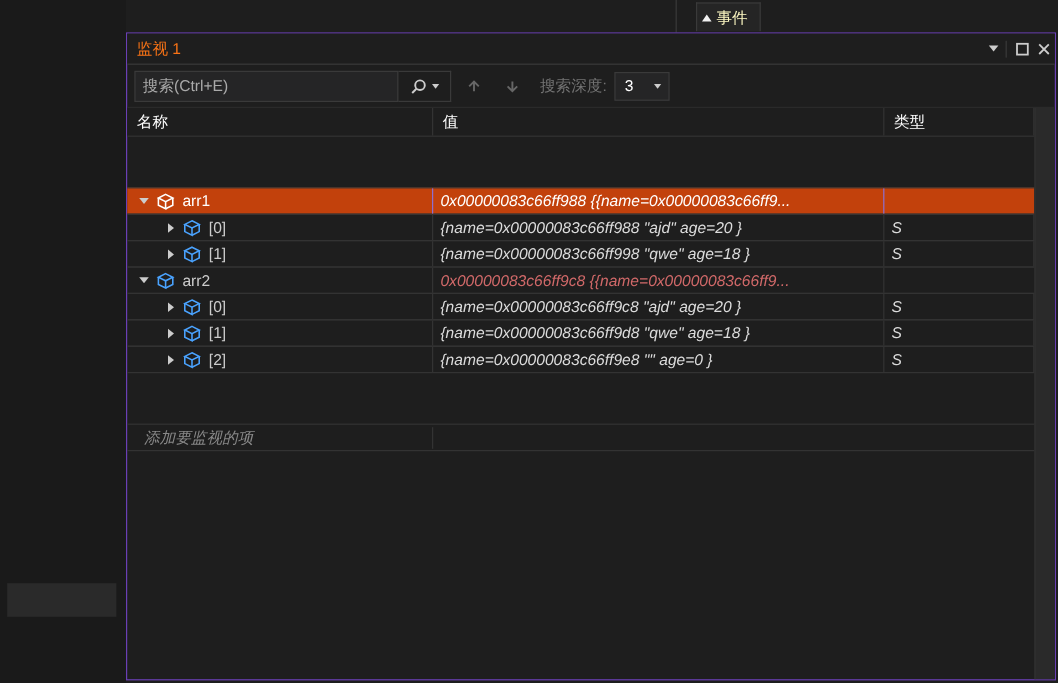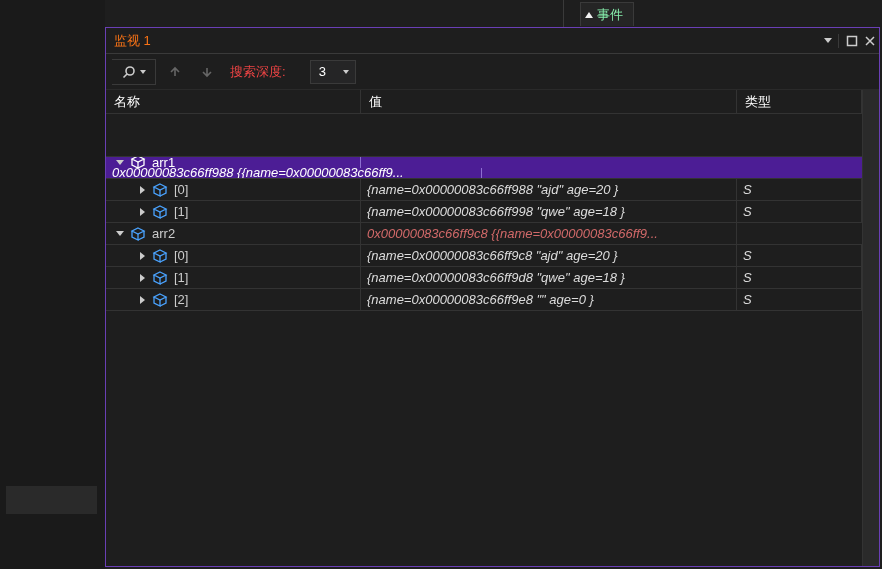--- a/index.html
+++ b/index.html
@@ -5,62 +5,62 @@
   * { box-sizing: border-box; margin: 0; padding: 0; }
   html, body { width: 882px; height: 569px; background: #1e1e1e; font-family: "Segoe UI", Tahoma, sans-serif; font-size: 13px; color: #cccccc; overflow: hidden; }
   .stage { position: relative; width: 882px; height: 569px; }
 
   
   .left-strip { position: absolute; left: 0; top: 0; width: 105px; height: 569px; background: #1a1a1a; }
   .left-strip::after { content: ""; position: absolute; left: 6px; right: 8px; top: 486px; height: 28px; background: #2a2a2a; }
 
   
   .top-tabs { position: absolute; left: 105px; top: 0; right: 0; height: 30px; background: #1e1e1e; }
-  .event-tab { position: absolute; left: 475px; top: 2px; height: 24px; padding: 0 10px 0 4px; background: #252525; color: #86efac; display: flex; align-items: center; border-top: 1px solid #3a3a3a; border-left: 1px solid #3a3a3a; border-right: 1px solid #3a3a3a; }
+  .event-tab { position: absolute; left: 475px; top: 2px; height: 24px; padding: 0 10px 0 4px; background: #252525; color: #fef9c3; display: flex; align-items: center; border-top: 1px solid #3a3a3a; border-left: 1px solid #3a3a3a; border-right: 1px solid #3a3a3a; }
   .event-tab .tri { width: 0; height: 0; border-left: 4px solid transparent; border-right: 4px solid transparent; border-bottom: 6px solid #f1f1f1; margin-right: 4px; }
   .vline1 { position: absolute; left: 458px; top: 0; width: 1px; height: 30px; background: #3a3a3a; }
 
   
   .panel { position: absolute; left: 105px; top: 27px; right: 2px; bottom: 2px; border: 1px solid #6a3fb5; background: #1e1e1e; display: flex; flex-direction: column; }
 
   .panel-titlebar { height: 26px; background: #1e1e1e; display: flex; align-items: center; border-bottom: 1px solid #3a3a3a; }
   .panel-titlebar .title { padding-left: 8px; color: #f97316; }
   .panel-titlebar .spacer { flex: 1; }
   .panel-titlebar .dline { width: 1px; height: 14px; background: #3a3a3a; margin-right: 4px; }
   .panel-titlebar .btn { width: 18px; height: 18px; display: flex; align-items: center; justify-content: center; color: #cccccc; cursor: pointer; }
   .drop-tri { width: 0; height: 0; border-left: 4px solid transparent; border-right: 4px solid transparent; border-top: 5px solid #cccccc; margin-right: 6px; }
 
   .toolbar { height: 36px; display: flex; align-items: center; padding-left: 6px; border-bottom: 1px solid #2a2a2a; }
   .search-box { flex: 0 0 220px; height: 26px; background: #252526; border: 1px solid #3a3a3a; display: flex; align-items: center; padding: 0 6px; color: #aaaaaa; }
   .search-options { width: 44px; height: 26px; border: 1px solid #3a3a3a; border-left: none; display: flex; align-items: center; justify-content: center; color: #cccccc; }
   .search-options svg { transform: scaleX(-1); }
   .small-tri { width: 0; height: 0; border-left: 3px solid transparent; border-right: 3px solid transparent; border-top: 4px solid #cccccc; margin-left: 4px; }
   .tbtn { width: 26px; height: 26px; margin-left: 6px; display: flex; align-items: center; justify-content: center; color: #666666; }
-  .depth-lbl { margin-left: 10px; margin-right: 24px; color: #ef4444; }
+  .depth-lbl { margin-left: 10px; margin-right: 6px; color: #737373; }
   .depth-select { width: 46px; height: 24px; background: #252526; border: 1px solid #3a3a3a; color: #ffffff; display: flex; align-items: center; padding-left: 8px; position: relative; }
   .depth-select .small-tri { position: absolute; right: 6px; }
 
   .grid-wrap { position: relative; flex: 1; display: flex; }
   .grid { flex: 1; display: flex; flex-direction: column; gap: 43px; }
   .scrollbar { width: 17px; background: #2a2a2a; border-left: 1px solid #333333; }
 
   .headers { height: 24px; display: flex; background: #1e1e1e; border-bottom: 1px solid #333333; }
   .hcell { display: flex; align-items: center; padding-left: 8px; border-right: 1px solid #333333; color: #ffffff; }
 
   .col-name { width: 255px; }
   .col-val  { width: 376px; }
   .col-type { flex: 1; }
 
   .row { height: 23px; display: flex; border-top: 1px solid #333333; border-bottom: 1px solid #333333; margin-top: -1px; }
   .cell { display: flex; align-items: center; border-right: 1px solid #333333; overflow: hidden; white-space: nowrap; }
   .cell.col-name { padding-left: 0; }
   .cell.col-val, .cell.col-type { padding-left: 6px; color: #dcdcdc; font-style: italic; }
   .red .col-val { color: #d16969; }
 
-  .row.selected { background: #4c1d95; color: #ffffff; flex-direction: column; }
+  .row.selected { background: #c2410c; color: #ffffff; }
   .row.selected .cell { border-right-color: #8d6fd0; }
   .row.selected .cell.col-val, .row.selected .cell.col-type { color: #ffffff; }
 
   .expander { width: 12px; display: flex; align-items: center; justify-content: center; color: #cccccc; }
   .expander.open::before { content: ""; width: 0; height: 0; border-left: 4px solid transparent; border-right: 4px solid transparent; border-top: 5px solid currentColor; }
   .expander.closed::before { content: ""; width: 0; height: 0; border-top: 4px solid transparent; border-bottom: 4px solid transparent; border-left: 5px solid currentColor; }
 
   .indent { display: inline-block; }
   .cube { width: 16px; height: 16px; display: flex; align-items: center; justify-content: center; margin: 0 4px; }
   .nm { padding-left: 2px; }
@@ -95,20 +95,23 @@
           </svg>
     </span>
     <span class="btn">
       <svg width="12" height="12" viewBox="0 0 12 12">
             <path d="M2 2 L10 10 M10 2 L2 10" stroke="currentColor" stroke-width="1.5"></path>
           </svg>
     </span>
   </div>
 
   <div class="toolbar">
+    <div class="search-box">
+      <span>搜索(Ctrl+E)</span>
+    </div>
     <div class="search-options">
       <svg width="14" height="14" viewBox="0 0 14 14">
         <circle cx="6" cy="6" r="4" fill="none" stroke="currentColor" stroke-width="1.6"></circle>
         <path d="M9 9 L12.5 12.5" stroke="currentColor" stroke-width="1.6"></path>
       </svg>
       <span class="small-tri"></span>
     </div>
     <div class="tbtn">
       <svg width="14" height="14" viewBox="0 0 14 14">
             <path d="M7 11 V3 M3 7 L7 3 L11 7" fill="none" stroke="currentColor" stroke-width="1.6"></path>
@@ -238,18 +241,25 @@
                     <path d="M2 5 V11 L8 14 V8" fill="none" stroke="#4aa3ff" stroke-width="1.3"></path>
                     <path d="M14 5 V11 L8 14" fill="none" stroke="#4aa3ff" stroke-width="1.3"></path>
                   </svg>
                 </span>
                 <span class="nm">[2]</span>
               </div>
               <div class="cell col-val">{name=0x00000083c66ff9e8 "" age=0 }</div>
               <div class="cell col-type">S</div>
             </div>
           </div>
+      <div class="addrow">
+        <div class="cell col-name" style="border-right:1px solid #333;">
+          <span class="ph">添加要监视的项</span>
+        </div>
+        <div class="cell col-val"></div>
+        <div class="cell col-type"></div>
+      </div>
     </div>
     <div class="scrollbar"></div>
   </div>
 </div>
 
 </div>
 
 </body></html>

